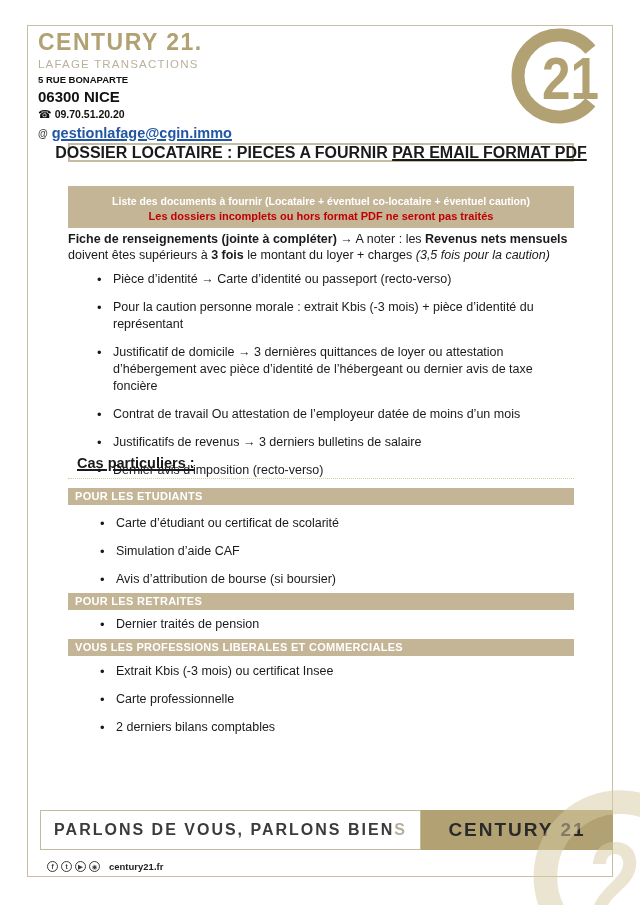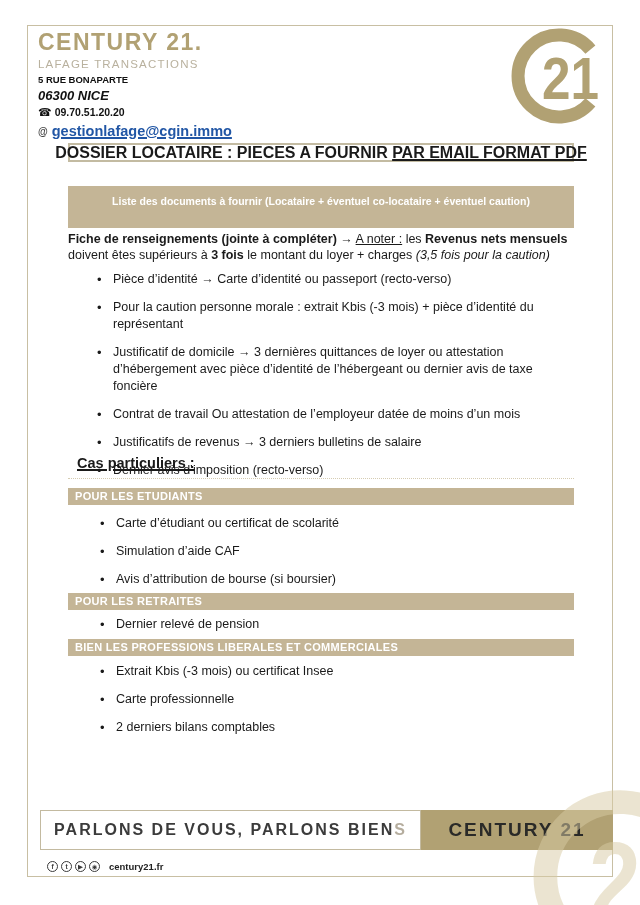--- a/index.html
+++ b/index.html
@@ -12,42 +12,42 @@
     position:relative;background:#ffffff;overflow:hidden;
     font-family:"Liberation Sans","DejaVu Sans",sans-serif;color:var(--ink);
   }
   .frame{position:absolute;left:27px;top:25px;width:586px;height:852px;
     border:1px solid var(--frame);z-index:0;}
   
   .header-left{position:absolute;left:38px;top:29px;z-index:2;}
   .brand-word{font-size:23px;font-weight:bold;letter-spacing:1.5px;color:var(--gold);}
   .agency{margin-top:2px;font-size:11.5px;letter-spacing:1.2px;color:var(--lafage);}
   .addr{margin-top:4px;font-size:9.5px;font-weight:bold;color:#111;}
-  .addr2{margin-top:3px;font-size:13px;font-weight:bold;color:#111;font-style:italic;}
+  .addr2{margin-top:3px;font-size:15px;font-weight:bold;color:#111;}
   .phone-row{margin-top:3px;font-size:10.5px;font-weight:bold;color:#111;}
   .phone-row .ph-ic{font-size:11px;}
   .email-row{margin-top:4px;display:flex;align-items:flex-end;gap:4px;}
   .email-at{font-size:10px;font-weight:bold;color:#444;padding-bottom:2px;}
   .email-link{font-size:14.5px;font-weight:bold;color:var(--blue);
     text-decoration:underline;text-decoration-thickness:1.5px;cursor:pointer;}
   .seal{position:absolute;left:503px;top:23px;z-index:2;}
   
   .title-box{position:absolute;left:68px;top:143px;width:506px;height:19px;
     border:2px solid #c3bba2;background:#fff;display:flex;align-items:center;
     justify-content:center;z-index:2;}
   .title-box .t{font-size:16px;font-weight:bold;white-space:nowrap;}
   .title-box .t .u{text-decoration:underline;text-decoration-thickness:1.5px;}
   .notice{position:absolute;left:68px;top:186px;width:506px;height:42px;
     background:var(--tan);text-align:center;padding-top:9px;z-index:2;}
   .notice .l1{font-size:10.5px;font-weight:bold;color:#fff;}
   .notice .l2{margin-top:3px;font-size:11px;font-weight:bold;color:var(--red);}
   
   .intro{position:absolute;left:68px;top:232px;width:510px;font-size:12.5px;
     line-height:15.5px;z-index:2;}
-  .b{font-weight:bold;} .it{font-style:italic;} .un{text-decoration:underline;}
+  .b{font-weight:bold;} .it{font-style:italic;} .un{}
   
   .blist{position:absolute;z-index:2;list-style:none;}
   .blist li{position:relative;padding-left:16px;font-size:12.5px;
     line-height:17px;margin-bottom:11px;}
   .blist li::before{content:"\2022";position:absolute;left:0;top:0;font-size:13px;}
   .main-list{left:97px;top:271px;width:477px;}
   .sec-list{left:100px;width:470px;}
   
   .cas-heading{position:absolute;left:77px;top:455px;font-size:14.5px;font-weight:bold;
     text-decoration:underline;text-decoration-thickness:1.5px;z-index:2;}
@@ -100,20 +100,21 @@
     <text x="39" y="76" font-family="Liberation Sans, DejaVu Sans, sans-serif" font-size="60" font-weight="bold" fill="#b1a173" textLength="57" lengthAdjust="spacingAndGlyphs">21</text>
   </svg>
 </div>
 
 <div class="title-box">
   <div class="t"><span>DOSSIER LOCATAIRE : PIECES A FOURNIR </span><span class="u">PAR EMAIL FORMAT PDF</span></div>
 </div>
 
 <div class="notice">
   <div class="l1">Liste des documents à fournir (Locataire + éventuel co-locataire + éventuel caution)</div>
+  <div class="l2">Les dossiers incomplets ou hors format PDF ne seront pas traités</div>
 </div>
 
 <div class="intro"><span class="b">Fiche de renseignements (jointe à compléter) </span><span>→ </span><span class="un">A noter :</span><span> les </span><span class="b">Revenus nets mensuels</span><span> doivent êtes supérieurs à </span><span class="b">3 fois</span><span> le montant du loyer + charges </span><span class="it">(3,5 fois pour la caution)</span></div>
 
 <ul class="blist main-list">
   <li>Pièce d’identité → Carte d’identité ou passeport (recto-verso)</li>
   <li>Pour la caution personne morale : extrait Kbis (-3 mois) + pièce d’identité du représentant</li>
   <li>Justificatif de domicile → 3 dernières quittances de loyer ou attestation d’hébergement avec pièce d’identité de l’hébergeant ou dernier avis de taxe foncière</li>
   <li>Contrat de travail Ou attestation de l’employeur datée de moins d’un mois</li>
   <li>Justificatifs de revenus → 3 derniers bulletins de salaire</li>
@@ -125,24 +126,24 @@
 
 <div class="sec-banner" style="top:488px">POUR LES ETUDIANTS</div>
 <ul class="blist sec-list" style="top:515px">
   <li>Carte d’étudiant ou certificat de scolarité</li>
   <li>Simulation d’aide CAF</li>
   <li>Avis d’attribution de bourse (si boursier)</li>
 </ul>
 
 <div class="sec-banner" style="top:593px">POUR LES RETRAITES</div>
 <ul class="blist sec-list" style="top:616px">
-  <li>Dernier relevé de pension</li>
+  <li>Dernier traités de pension</li>
 </ul>
 
-<div class="sec-banner" style="top:639px">BIEN LES PROFESSIONS LIBERALES ET COMMERCIALES</div>
+<div class="sec-banner" style="top:639px">VOUS LES PROFESSIONS LIBERALES ET COMMERCIALES</div>
 <ul class="blist sec-list" style="top:663px">
   <li>Extrait Kbis (-3 mois) ou certificat Insee</li>
   <li>Carte professionnelle</li>
   <li>2 derniers bilans comptables</li>
 </ul>
 
 <div class="footer-bar">
   <div class="slogan-area">
     <div class="slogan"><span>PARLONS DE VOUS, PARLONS BIEN</span><span class="last-s">S</span></div>
   </div>

